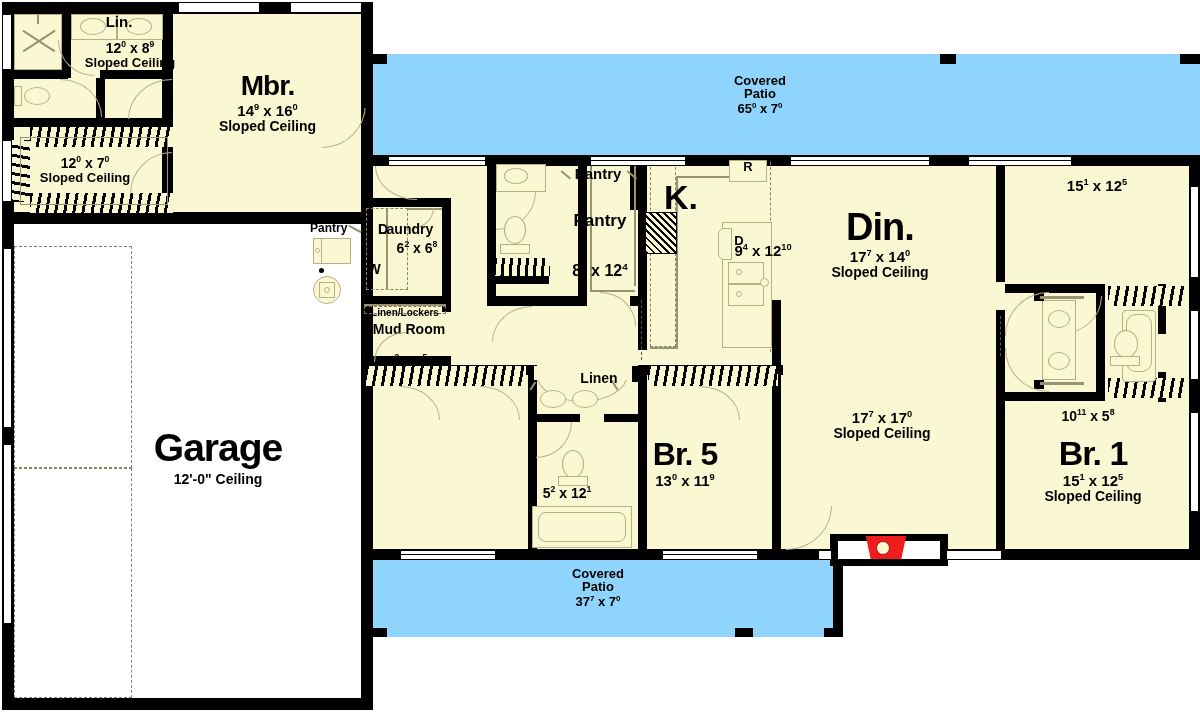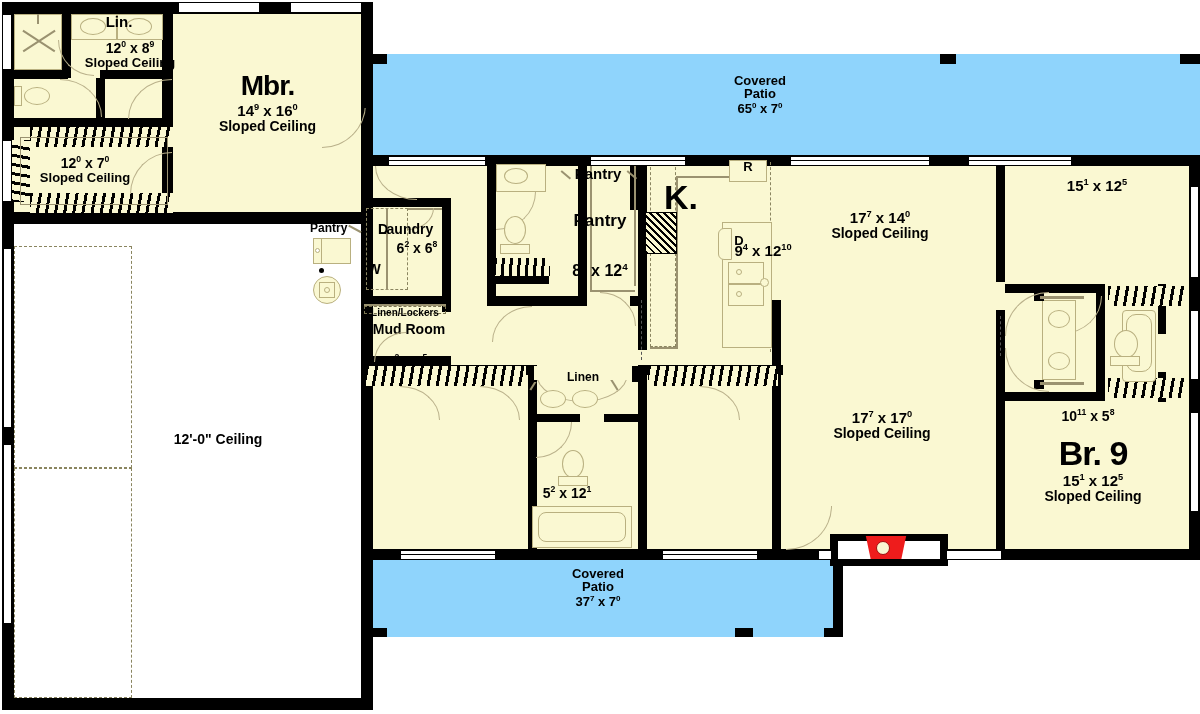--- a/index.html
+++ b/index.html
@@ -127,20 +127,21 @@
   <div class="swing" style="left:322px;top:104px;width:44px;height:44px;border-radius:0 0 100% 0;border-top:none;border-left:none;"></div>
   <div class="wall" style="left:361px;top:96px;width:12px;height:12px;"></div>
   <div class="wall" style="left:361px;top:146px;width:12px;height:12px;"></div>
 
   <div class="dashbox" style="left:14px;top:246px;width:118px;height:222px;"></div>
   <div class="dashbox" style="left:14px;top:468px;width:118px;height:230px;"></div>
   <div class="win" style="left:3px;top:248px;width:9px;height:180px;"></div>
   <div class="win" style="left:3px;top:444px;width:9px;height:180px;"></div>
 
   <div class="lbl" style="left:108px;top:428px;width:220px;">
+    <div class="rname" style="font-size:39px;letter-spacing:-1px;">Garage</div>
     <div class="ceil" style="font-size:14px;margin-top:4px;">12'-0" Ceiling</div>
   </div>
 
   <div class="lbl rname" style="left:310px;top:222px;width:40px;font-size:12px;text-align:left;">Pantry</div>
   <div class="solidline" style="left:348px;top:228px;width:14px;height:1.5px;transform:rotate(28deg);"></div>
   <div class="fix" style="left:313px;top:238px;width:38px;height:26px;"></div>
   <div class="fix" style="left:313px;top:238px;width:9px;height:26px;"></div>
   <div class="fix oval" style="left:315px;top:248px;width:5px;height:5px;background:#fff;"></div>
   <div class="fix oval" style="left:319px;top:268px;width:5px;height:5px;background:#000;border:none;"></div>
   <div class="fix oval" style="left:313px;top:276px;width:28px;height:28px;"></div>
@@ -232,20 +233,21 @@
   <div class="lbl" style="left:664px;top:180px;width:80px;text-align:left;">
     <span class="rname" style="font-size:34px;">K.</span>
   </div>
   <div class="lbl dim" style="left:718px;top:196px;width:90px;font-size:15px;">
     <span>9</span><sup>4</sup> x <span>12</span><sup>10</sup>
   </div>
 
   <div class="dash" style="left:641px;top:300px;height:60px;border-left-style:dashed;border-color:#555;"></div>
 
   <div class="lbl" style="left:795px;top:208px;width:170px;">
+    <div class="rname" style="font-size:38px;letter-spacing:-1px;">Din.</div>
     <div class="dim" style="font-size:15px;margin-top:2px;"><span>17</span><sup>7</sup> x <span>14</span><sup>0</sup></div>
     <div class="ceil" style="font-size:14px;margin-top:1px;">Sloped Ceiling</div>
   </div>
 
   <div class="lbl" style="left:782px;top:408px;width:200px;">
     <div class="dim" style="font-size:15px;margin-top:2px;"><span>17</span><sup>7</sup> x <span>17</span><sup>0</sup></div>
     <div class="ceil" style="font-size:14px;margin-top:1px;">Sloped Ceiling</div>
   </div>
 
   <div class="wall" style="left:830px;top:534px;width:118px;height:32px;"></div>
@@ -262,35 +264,39 @@
   <div class="wall" style="left:638px;top:365px;width:145px;height:10px;"></div>
   <div class="wall" style="left:528px;top:365px;width:9px;height:190px;"></div>
   <div class="wall" style="left:638px;top:365px;width:9px;height:190px;"></div>
 
   <div class="closetrod" style="left:366px;top:366px;width:160px;height:20px;background:repeating-linear-gradient(100deg,#000 0 3px,#faf8d2 3px 9px);"></div>
   <div class="closetrod" style="left:648px;top:366px;width:130px;height:20px;background:repeating-linear-gradient(100deg,#000 0 3px,#faf8d2 3px 9px);"></div>
   <div class="swing" style="left:400px;top:386px;width:40px;height:34px;border-radius:0 100% 0 0;border-bottom:none;border-left:none;"></div>
   <div class="swing" style="left:480px;top:386px;width:40px;height:34px;border-radius:0 100% 0 0;border-bottom:none;border-left:none;"></div>
   <div class="swing" style="left:700px;top:386px;width:40px;height:34px;border-radius:0 100% 0 0;border-bottom:none;border-left:none;"></div>
 
+  <div class="lbl" style="left:620px;top:438px;width:130px;">
+    <div class="rname" style="font-size:32px;letter-spacing:-1px;">Br. 5</div>
+    <div class="dim" style="font-size:15px;margin-top:2px;"><span>13</span><sup>0</sup> x <span>11</span><sup>9</sup></div>
+  </div>
 
   <div class="lbl dim" style="left:528px;top:422px;width:78px;font-size:14px;">
     <span>5</span><sup>2</sup> x <span>12</span><sup>1</sup>
   </div>
   <div class="solidline" style="left:524px;top:378px;width:26px;height:1.5px;transform:rotate(-58deg);"></div>
   <div class="solidline" style="left:598px;top:378px;width:26px;height:1.5px;transform:rotate(58deg);"></div>
 
   <div class="wall" style="left:528px;top:372px;width:9px;height:10px;"></div>
   <div class="wall" style="left:528px;top:372px;width:110px;height:8px;"></div>
   <div class="swing" style="left:536px;top:374px;width:46px;height:28px;border-radius:0 0 0 100%;border-top:none;border-right:none;"></div>
   <div class="swing" style="left:582px;top:374px;width:46px;height:28px;border-radius:0 0 100% 0;border-top:none;border-left:none;"></div>
   <div class="wall" style="left:528px;top:373px;width:110px;height:4px;"></div>
 
   <div class="reg fill" style="left:530px;top:366px;width:106px;height:14px;"></div>
-  <div class="lbl rname" style="left:530px;top:371px;width:106px;font-size:12px;">Linen</div>
+  <div class="lbl rname" style="left:546px;top:371px;width:106px;font-size:14px;">Linen</div>
   <div class="wall" style="left:528px;top:366px;width:6px;height:16px;"></div>
   <div class="wall" style="left:632px;top:366px;width:6px;height:16px;"></div>
 
   <div class="fix oval" style="left:540px;top:390px;width:26px;height:18px;"></div>
   <div class="fix oval" style="left:572px;top:390px;width:26px;height:18px;"></div>
   <div class="wall" style="left:528px;top:414px;width:52px;height:8px;"></div>
   <div class="wall" style="left:604px;top:414px;width:34px;height:8px;"></div>
   <div class="swing" style="left:536px;top:422px;width:36px;height:36px;border-radius:0 0 100% 0;border-top:none;border-left:none;"></div>
   <div class="fix oval" style="left:562px;top:450px;width:22px;height:28px;"></div>
   <div class="fix" style="left:558px;top:476px;width:30px;height:10px;"></div>
@@ -302,21 +308,21 @@
   <div class="wall" style="left:1005px;top:284px;width:98px;height:9px;"></div>
   <div class="wall" style="left:1005px;top:392px;width:98px;height:9px;"></div>
   <div class="wall" style="left:1096px;top:284px;width:9px;height:117px;"></div>
   <div class="wall" style="left:1158px;top:284px;width:8px;height:50px;"></div>
   <div class="wall" style="left:1158px;top:372px;width:8px;height:30px;"></div>
 
   <div class="lbl" style="left:1022px;top:176px;width:150px;">
     <div class="dim" style="font-size:15px;margin-top:2px;"><span>15</span><sup>1</sup> x <span>12</span><sup>5</sup></div>
   </div>
   <div class="lbl" style="left:1018px;top:436px;width:150px;">
-    <div class="rname" style="font-size:34px;letter-spacing:-1px;">Br. 9</div>
+    <div class="rname" style="font-size:34px;letter-spacing:-1px;">Br. 1</div>
     <div class="dim" style="font-size:15px;margin-top:2px;"><span>15</span><sup>1</sup> x <span>12</span><sup>5</sup></div>
     <div class="ceil" style="font-size:14px;margin-top:1px;">Sloped Ceiling</div>
   </div>
 
   <div class="lbl dim" style="left:1048px;top:330px;width:80px;font-size:14px;">
     <span>10</span><sup>11</sup> x <span>5</span><sup>8</sup>
   </div>
 
   <div class="closetrod" style="left:1108px;top:286px;width:78px;height:20px;background:repeating-linear-gradient(100deg,#000 0 3px,#faf8d2 3px 9px);"></div>
   <div class="closetrod" style="left:1108px;top:378px;width:78px;height:20px;background:repeating-linear-gradient(100deg,#000 0 3px,#faf8d2 3px 9px);"></div>

